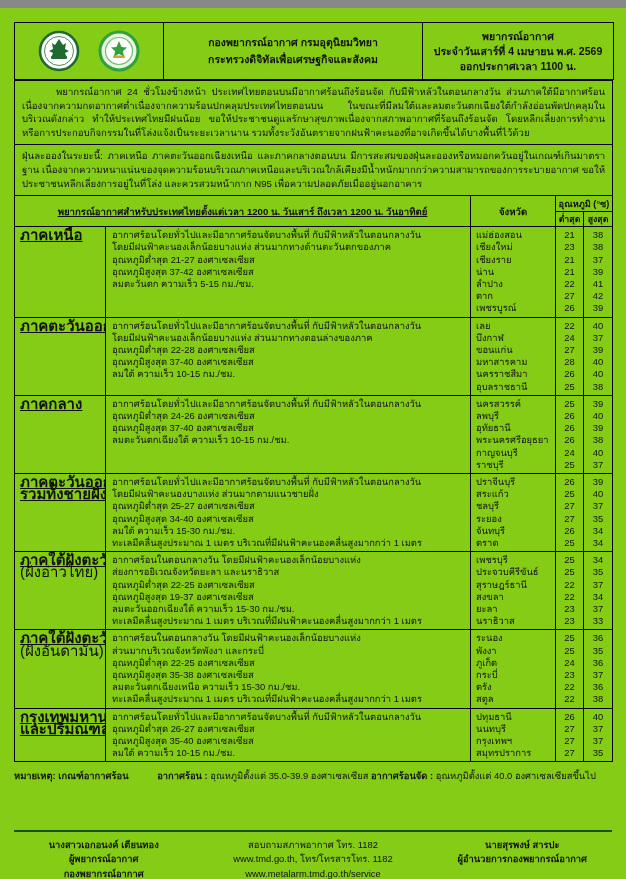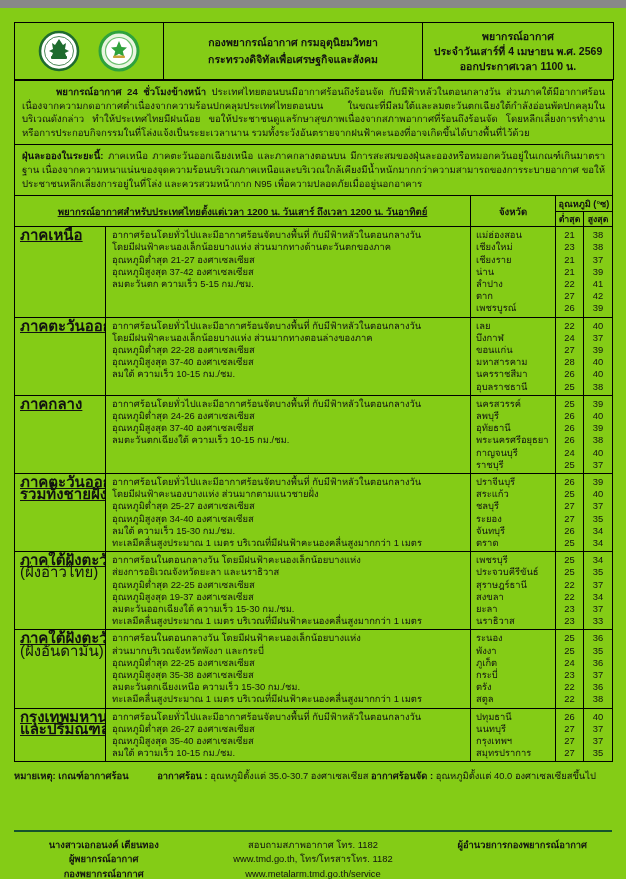--- a/index.html
+++ b/index.html
@@ -18,21 +18,21 @@
   
   .header-table td { height:56px; vertical-align:middle; }
   .logos-cell { width:148px; text-align:center; }
   .logos-cell svg { vertical-align:middle; margin:0 7px; }
   .agency-cell { width:258px; text-align:center; font-weight:bold; font-size:10.5px; line-height:17px; }
   .bulletin-cell { width:190px; text-align:center; font-weight:bold; font-size:10.5px; line-height:15px; }
 
   
   .para { padding:4px 7px 5px 7px; font-size:9.6px; line-height:13.6px; text-align:justify; }
   .para-summary { text-indent:34px; }
-  .lead { font-weight:bold; }
+  .lead { font-weight:normal; }
 
   
   .tbl-title { text-align:center; vertical-align:middle; font-weight:bold; font-size:9.6px;
                text-decoration:underline; height:17px; }
   .col-head { text-align:center; vertical-align:middle; font-weight:bold; font-size:9.6px; }
   .col-subhead { text-align:center; vertical-align:middle; font-weight:bold; font-size:8.8px; height:13px; }
 
   
   .cell-region { padding:2px 3px 2px 5px; }
   .region-name { font-weight:bold; text-decoration:underline; font-size:15px; line-height:12.2px; white-space:nowrap; }
@@ -378,34 +378,35 @@
               <div class="temp-line">37</div>
               <div class="temp-line">35</div>
             </td>
           </tr>
         </tbody>
     </table>
 
     <div class="note">
       <b>หมายเหตุ: เกณฑ์อากาศร้อน</b><span class="gap"></span>
       <b>อากาศร้อน :</b>
-      <span>อุณหภูมิตั้งแต่ 35.0-30.7 องศาเซลเซียส</span>
+      <span>อุณหภูมิตั้งแต่ 35.0-39.9 องศาเซลเซียส</span>
       <b>อากาศร้อนจัด :</b>
       <span>อุณหภูมิตั้งแต่ 40.0 องศาเซลเซียสขึ้นไป</span>
     </div>
   </div>
 
   <div class="footer">
     <div class="f-col f-left" id="footer-left">
         <div>นางสาวเอกอนงค์ เตียนทอง</div>
         <div>ผู้พยากรณ์อากาศ</div>
         <div>กองพยากรณ์อากาศ</div>
       </div>
     <div class="f-col f-mid" id="footer-mid">
         <div>สอบถามสภาพอากาศ โทร. 1182</div>
         <div>www.tmd.go.th, โทร/โทรสารโทร. 1182</div>
         <div>www.metalarm.tmd.go.th/service</div>
       </div>
     <div class="f-col f-right" id="footer-right">
+        <div>นายสุรพงษ์ สารปะ</div>
         <div>ผู้อำนวยการกองพยากรณ์อากาศ</div>
       </div>
   </div>
 </div>
 
 </body></html>

